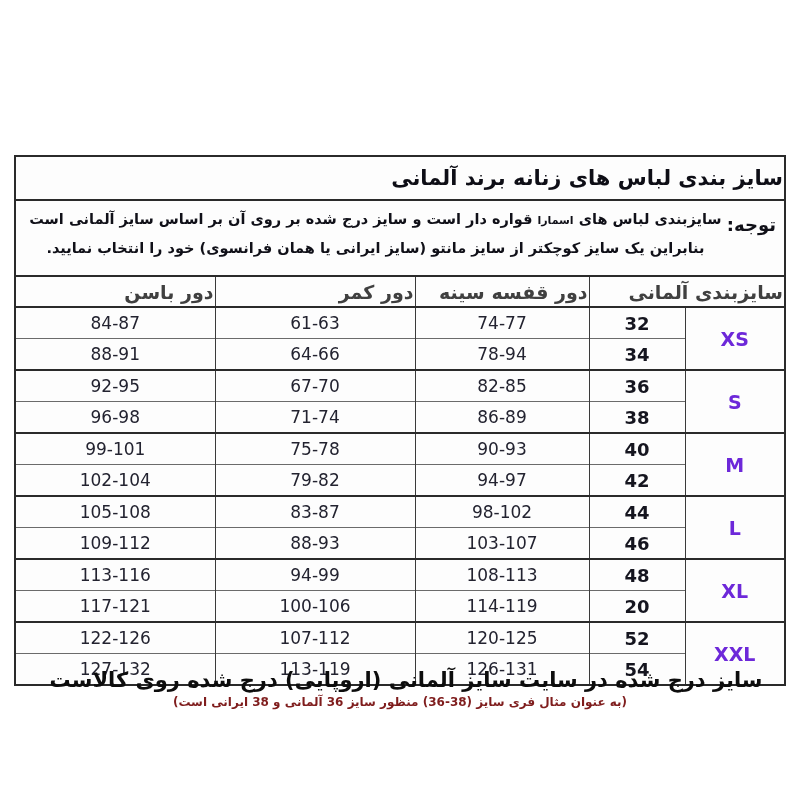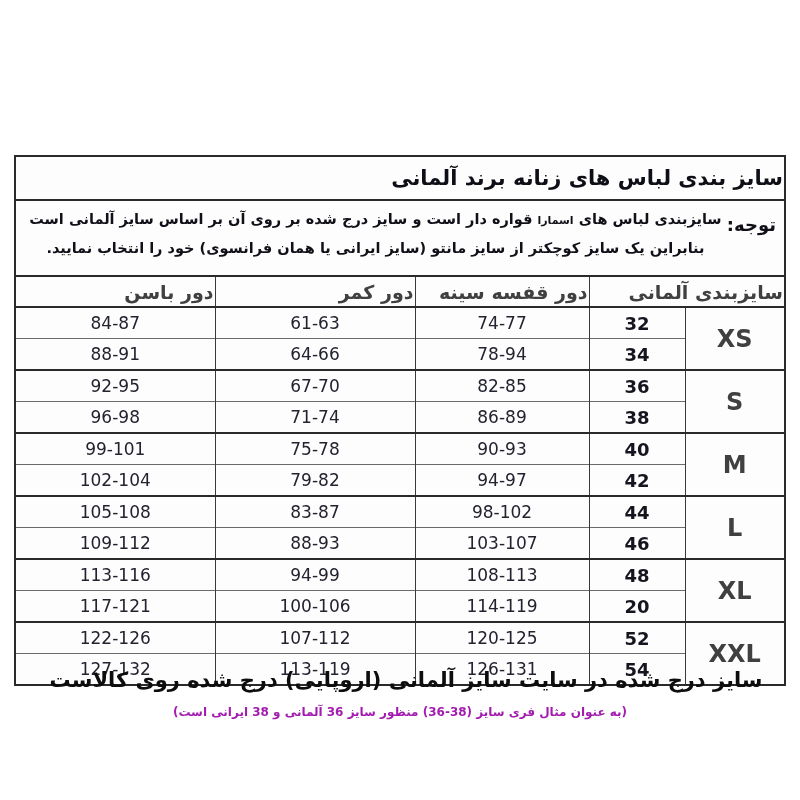--- a/index.html
+++ b/index.html
@@ -96,23 +96,23 @@
     font-weight: 400;
     color: #232330;
     margin-top: 48px;
   }
   td.num {
     font-size: 18px;
     font-weight: 700;
     color: #15151f;
   }
   td.letter {
-    font-size: 24px;
-    font-weight: 700;
-    color: #404040;
+    font-size: 19px;
+    font-weight: 700;
+    color: #6d28d9;
   }
   
   .footer {
     position: absolute;
     top: 662px;
     right: 0;
     width: 800px;
     text-align: center;
   }
   .f1 {
@@ -122,24 +122,24 @@
     color: #0d0d0d;
     padding-left: 12px;
   }
   .f2 {
     margin: 16px 0 0 0;
     font-size: 14px;
     font-weight: 700;
     color: #1a1a1a;
   }
   .f3 {
-    margin: 13px 0 0 0;
+    margin: 3px 0 0 0;
     font-size: 12px;
     font-weight: 700;
-    color: #a21caf;
+    color: #7f1d1d;
   }
   .accent { font-weight: 700; }
 </style>
 </head>
 <body>
 
 <div class="page">
 
   <div class="table-wrap">
     <table class="size-table">

